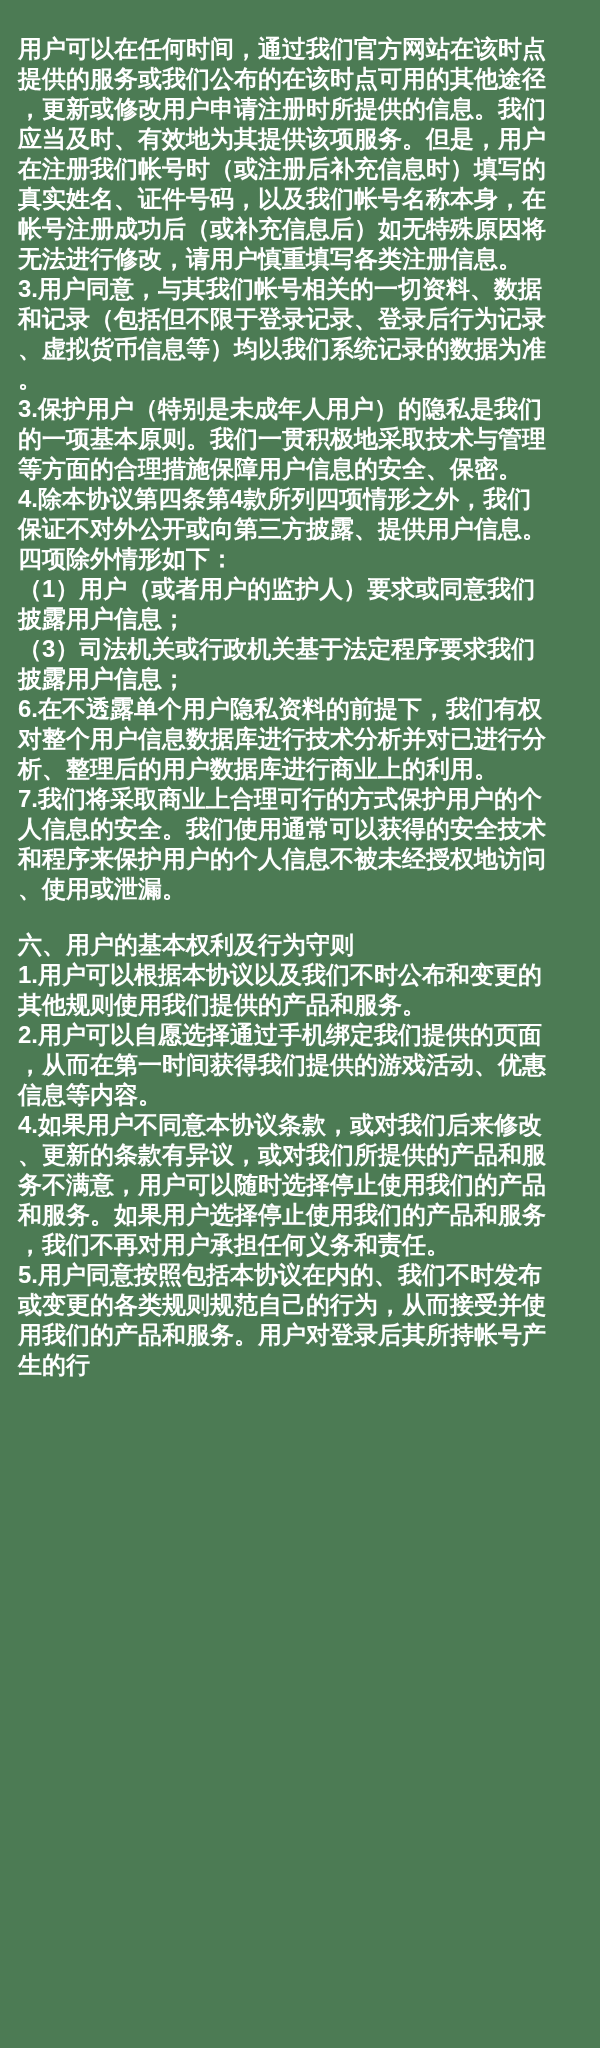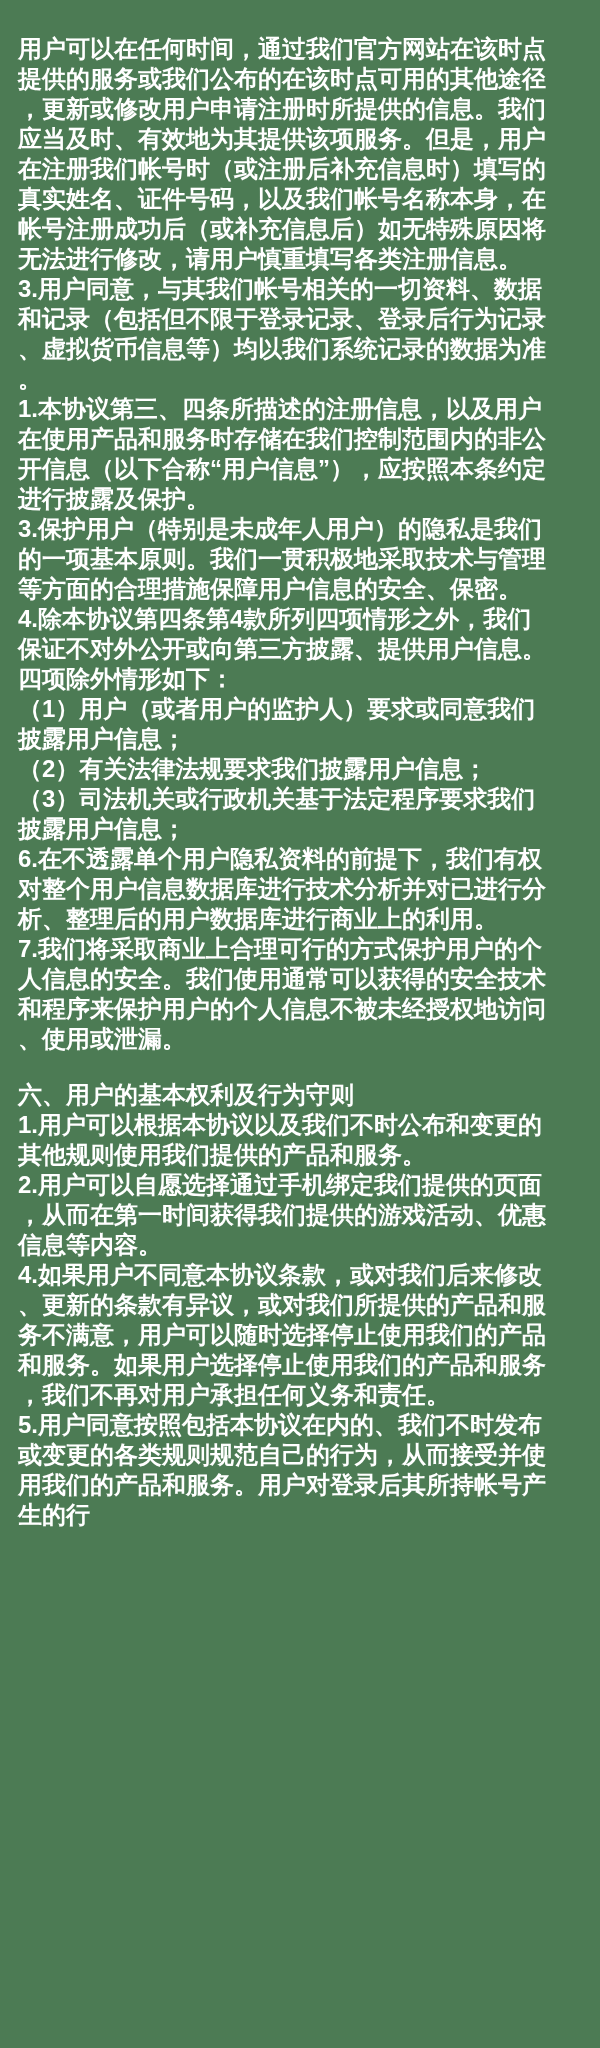--- a/index.html
+++ b/index.html
@@ -33,25 +33,23 @@
     height: 26px;
   }
 </style>
 </head>
 <body>
 
 <div class="doc">
   <div>
       <p>用户可以在任何时间，通过我们官方网站在该时点提供的服务或我们公布的在该时点可用的其他途径，更新或修改用户申请注册时所提供的信息。我们应当及时、有效地为其提供该项服务。但是，用户在注册我们帐号时（或注册后补充信息时）填写的真实姓名、证件号码，以及我们帐号名称本身，在帐号注册成功后（或补充信息后）如无特殊原因将无法进行修改，请用户慎重填写各类注册信息。</p>
       <p>3.用户同意，与其我们帐号相关的一切资料、数据和记录（包括但不限于登录记录、登录后行为记录、虚拟货币信息等）均以我们系统记录的数据为准。</p>
-      <p>1.本协议第三、四条所描述的注册信息，以及用户在使用产品和服务时存储在我们控制范围内的非公开信息（以下合称“用户信息”），应按照本条约定进行披露及保护。</p>
       <p>3.保护用户（特别是未成年人用户）的隐私是我们的一项基本原则。我们一贯积极地采取技术与管理等方面的合理措施保障用户信息的安全、保密。</p>
       <p>4.除本协议第四条第4款所列四项情形之外，我们保证不对外公开或向第三方披露、提供用户信息。四项除外情形如下：</p>
       <p>（1）用户（或者用户的监护人）要求或同意我们披露用户信息；</p>
-      <p>（2）有关法律法规要求我们披露用户信息；</p>
       <p>（3）司法机关或行政机关基于法定程序要求我们披露用户信息；</p>
       <p>6.在不透露单个用户隐私资料的前提下，我们有权对整个用户信息数据库进行技术分析并对已进行分析、整理后的用户数据库进行商业上的利用。</p>
       <p>7.我们将采取商业上合理可行的方式保护用户的个人信息的安全。我们使用通常可以获得的安全技术和程序来保护用户的个人信息不被未经授权地访问、使用或泄漏。</p>
       <p class="blank"></p>
       <p>六、用户的基本权利及行为守则</p>
       <p>1.用户可以根据本协议以及我们不时公布和变更的其他规则使用我们提供的产品和服务。</p>
       <p>2.用户可以自愿选择通过手机绑定我们提供的页面，从而在第一时间获得我们提供的游戏活动、优惠信息等内容。</p>
       <p>4.如果用户不同意本协议条款，或对我们后来修改、更新的条款有异议，或对我们所提供的产品和服务不满意，用户可以随时选择停止使用我们的产品和服务。如果用户选择停止使用我们的产品和服务，我们不再对用户承担任何义务和责任。</p>
       <p>5.用户同意按照包括本协议在内的、我们不时发布或变更的各类规则规范自己的行为，从而接受并使用我们的产品和服务。用户对登录后其所持帐号产生的行</p>
     </div>

